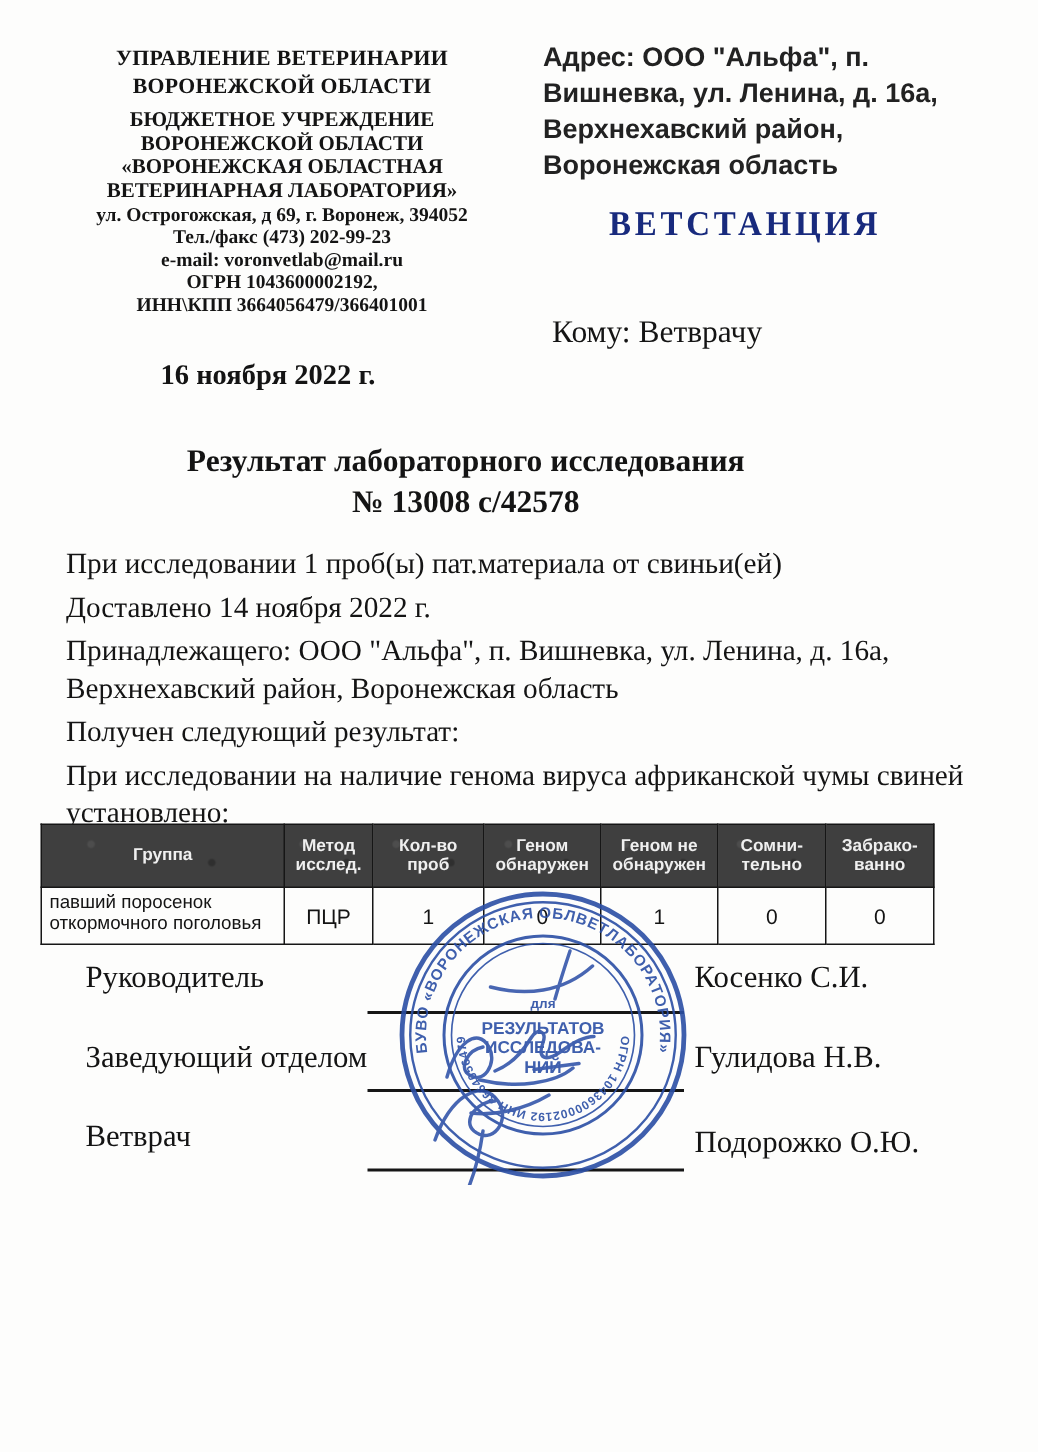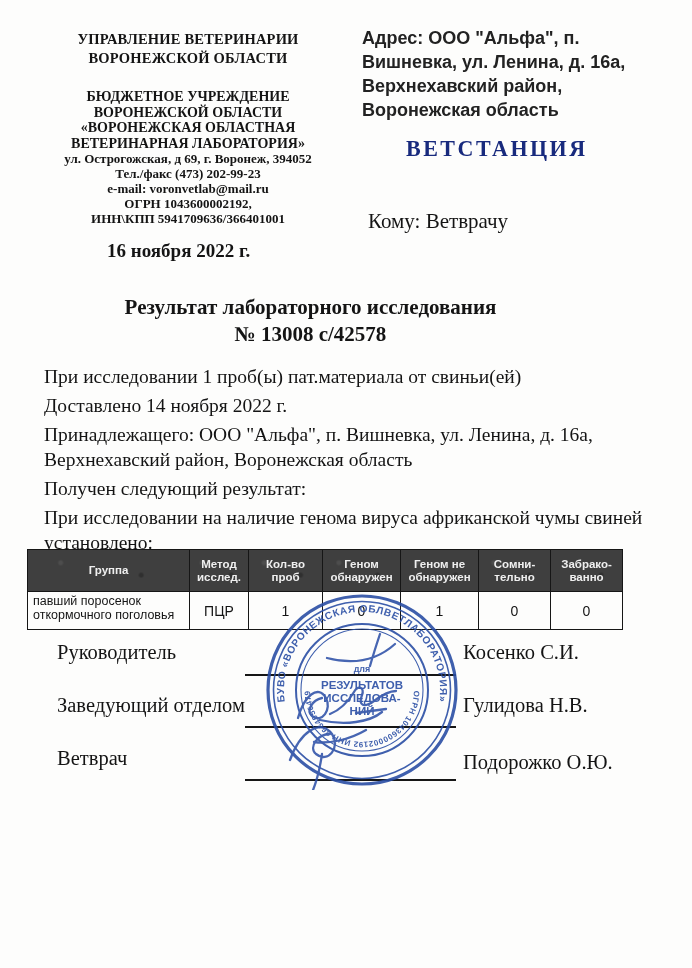--- a/index.html
+++ b/index.html
@@ -11,21 +11,21 @@
     overflow:hidden;
     font-family:"Liberation Serif", serif;
     color:#141414;
   }
   
   .sender{
     position:absolute;left:36px;top:30px;width:304px;
     text-align:center;font-weight:bold;
   }
   .sender .g1{font-size:14.5px;line-height:19px;letter-spacing:.2px;}
-  .sender .g2{margin-top:21px;font-size:14px;line-height:15.5px;}
+  .sender .g2{margin-top:5px;font-size:14px;line-height:15.5px;}
   .sender .g3{font-size:13px;line-height:15px;text-align:center;}
   
   .addr{
     position:absolute;left:362px;top:26px;width:300px;
     font-family:"Liberation Sans", sans-serif;
     font-weight:bold;font-size:18px;line-height:24px;color:#222;
   }
   .vetstation{
     position:absolute;left:406px;top:136px;
     font-family:"Liberation Serif", serif;
@@ -91,21 +91,21 @@
       <div>БЮДЖЕТНОЕ УЧРЕЖДЕНИЕ</div>
       <div>ВОРОНЕЖСКОЙ ОБЛАСТИ</div>
       <div>«ВОРОНЕЖСКАЯ ОБЛАСТНАЯ</div>
       <div>ВЕТЕРИНАРНАЯ ЛАБОРАТОРИЯ»</div>
     </div>
     <div class="g3">
       <div>ул. Острогожская, д 69, г. Воронеж, 394052</div>
       <div>Тел./факс (473) 202-99-23</div>
       <div>e-mail: voronvetlab@mail.ru</div>
       <div>ОГРН 1043600002192,</div>
-      <div>ИНН\КПП 5941709636/366401001</div>
+      <div>ИНН\КПП 3664056479/366401001</div>
     </div>
   </div>
 
   <div class="addr">Адрес: ООО "Альфа", п. Вишневка, ул. Ленина, д. 16а, Верхнехавский район, Воронежская область</div>
   <div class="vetstation">ВЕТСТАНЦИЯ</div>
   <div class="komu">Кому: Ветврачу</div>
 
   <div class="date">16 ноября 2022 г.</div>
   <div class="title">
     <div>Результат лабораторного исследования</div>

